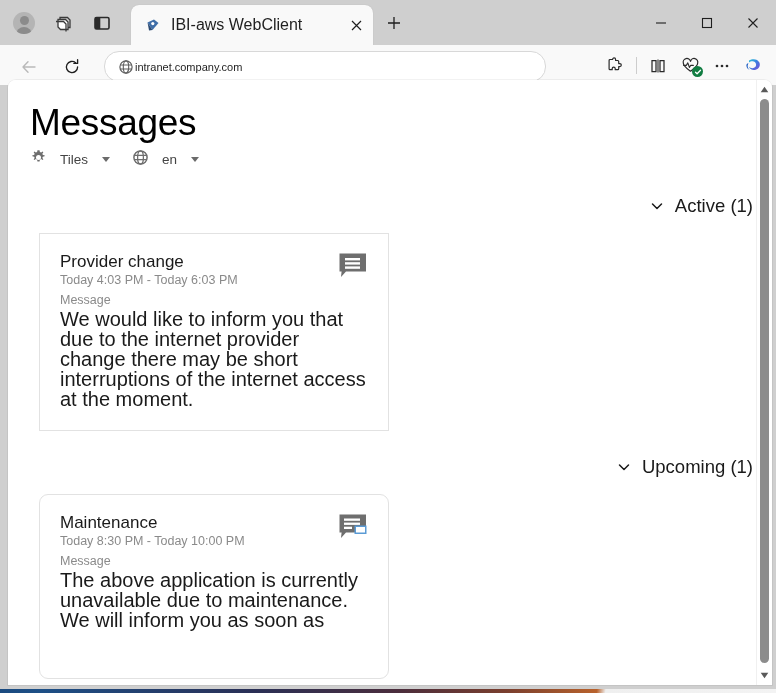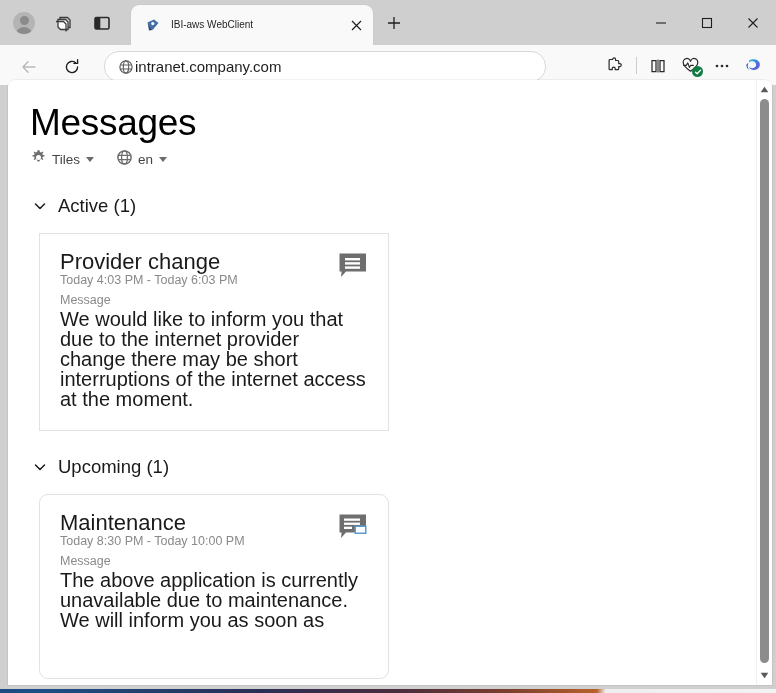--- a/index.html
+++ b/index.html
@@ -87,21 +87,21 @@
   }
   .tab-fav {
     position:absolute;
     left: 14px; top: 12px;
     width: 16px; height: 16px;
   }
   .tab-title {
     position:absolute;
     left: 40px; top: 11px;
     width: 170px;
-    font-size: 10px;
+    font-size: 16px;
     color: #1f1f1f;
     white-space: nowrap;
     overflow: hidden;
     text-overflow: ellipsis;
     line-height: 17px;
   }
   .tab-close {
     position:absolute;
     right: 8px; top: 11px;
     width: 18px; height: 18px;
@@ -155,21 +155,21 @@
   .omni-icon {
     margin-left: 12px;
     width:18px; height:18px;
     display:flex; align-items:center; justify-content:center;
   }
   .omni-url-input {
     border: none;
     outline: none;
     background: transparent;
     font-family: "Liberation Sans", sans-serif;
-    font-size: 15px;
+    font-size: 11px;
     color: #1f1f1f;
     width: 380px;
     padding: 0;
   }
 
   .nav-right {
     position:absolute;
     right: 6px; top: 6px;
     height: 29px;
     display:flex;
@@ -229,20 +229,21 @@
     margin: 4px 0 0 22px;
     display:flex;
     align-items:center;
     height: 22px;
   }
   .tb-dd {
     display:flex;
     align-items:center;
     margin-right: 22px;
     cursor: default;
+    gap: 8px;
   }
   .tb-dd .lbl {
     font-size: 13.5px;
     color: #444;
     margin-left: 5px;
   }
   .caret {
     margin-left: 6px;
     width:0; height:0;
     border-left: 4.5px solid transparent;
@@ -251,20 +252,21 @@
   }
 
   .section {
     margin-top: 24px;
   }
   .section-head {
     display:flex;
     align-items:center;
     margin-left: 24px;
     height: 24px;
+    justify-content: flex-end;
   }
   .sec-chevron {
     width: 16px; height: 16px;
     display:flex; align-items:center; justify-content:center;
     margin-right: 10px;
   }
   .sec-title {
     font-size: 18.5px;
     color: #1a1a1a;
     font-weight: 400;
@@ -282,21 +284,21 @@
   .card.card-active { height: 198px; }
   .card.card-upcoming { height: 185px; overflow: hidden; border-radius: 9px; }
 
   .card-icon {
     position:absolute;
     right: 20px;
     top: 18px;
     width: 30px; height: 28px;
   }
   .card-title {
-    font-size: 22px;
+    font-size: 17px;
     color: #1a1a1a;
     font-weight: 400;
     line-height: 20px;
     margin: 0;
     padding-right: 45px;
   }
   .card-time {
     font-size: 12.5px;
     color: #8a8a8a;
     line-height: 16px;

